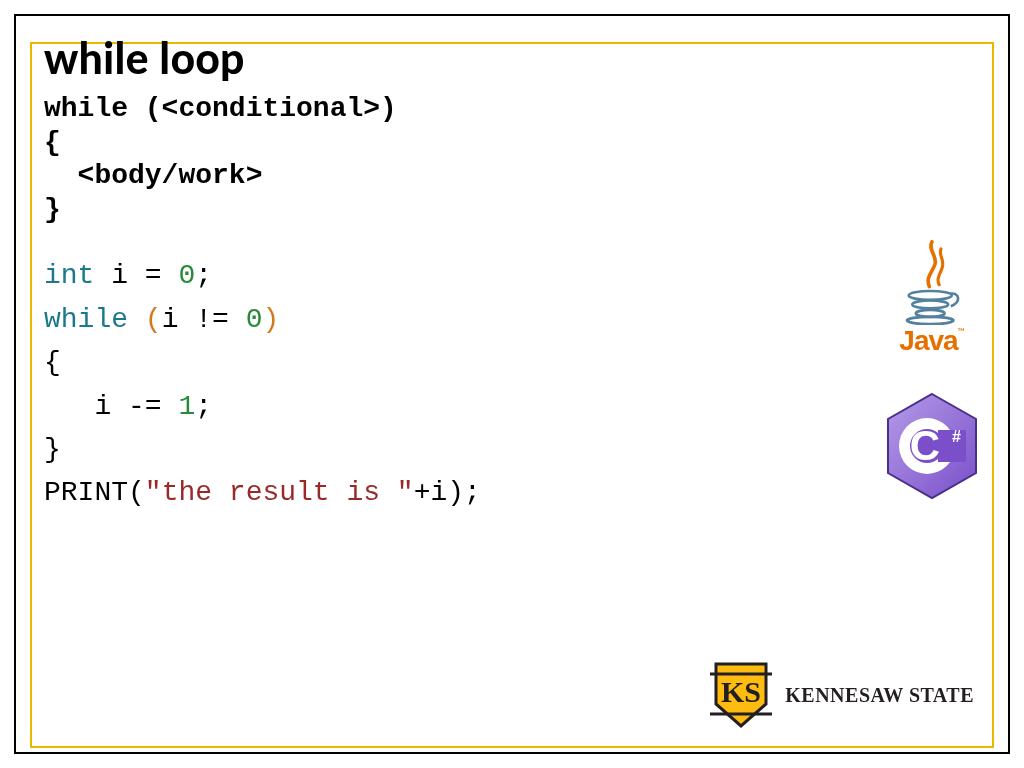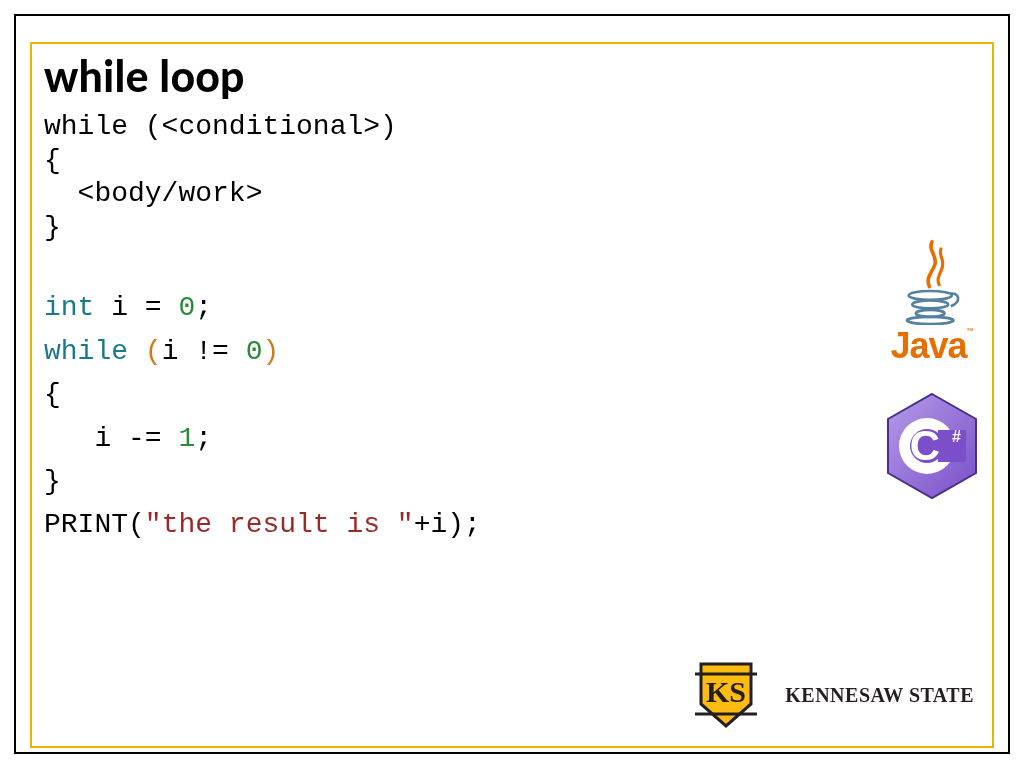--- a/index.html
+++ b/index.html
@@ -23,62 +23,63 @@
   .inner-border {
     position: absolute;
     top: 42px;
     left: 30px;
     right: 30px;
     bottom: 20px;
     border: 2px solid #e6b800;
   }
   .content {
     position: absolute;
-    top: 48px;
+    top: 30px;
     left: 44px;
     right: 44px;
   }
   .title {
     font-size: 46px;
     font-weight: 700;
     color: #000;
     margin: 0 0 6px 0;
   }
   .code {
     font-family: "Courier New", monospace;
     font-size: 28px;
     line-height: 1.2;
     color: #000;
     white-space: pre;
+    font-weight: bold;
   }
   .code2 {
     font-family: "Courier New", monospace;
     font-size: 28px;
     line-height: 1.55;
     color: #000;
     white-space: pre;
-    margin-top: 42px;
+    margin-top: 28px;
   }
   .kw { color: #1a7a8c; }       
   .paren { color: #d17a1a; }    
   .num { color: #2a8a3a; }      
   .str { color: #9a2a2a; }      
 
   
   .java-logo {
     position: absolute;
     top: 240px;
     right: 42px;
     width: 100px;
     text-align: center;
   }
   .java-logo svg { display: block; margin: 0 auto; }
   .java-text {
     font-family: Arial, sans-serif;
-    font-size: 36px;
+    font-size: 28px;
     font-weight: 600;
     color: #e76f00;
     letter-spacing: -1px;
   }
   .java-tm { font-size: 10px; vertical-align: top; color: #e76f00; }
 
   
   .csharp-logo {
     position: absolute;
     top: 390px;
@@ -87,21 +88,21 @@
     height: 112px;
   }
 
   
   .ksu-logo {
     position: absolute;
     bottom: 38px;
     right: 50px;
     display: flex;
     align-items: center;
-    gap: 28px;
+    gap: 13px;
   }
   .ksu-text { line-height: 1; }
   .ksu-line1 {
     font-family: Liberation Serif, serif;
     font-weight: 800;
     font-size: 20px;
     letter-spacing: 0.5px;
     color: #231f20;
   }
   .ksu-line2 {

